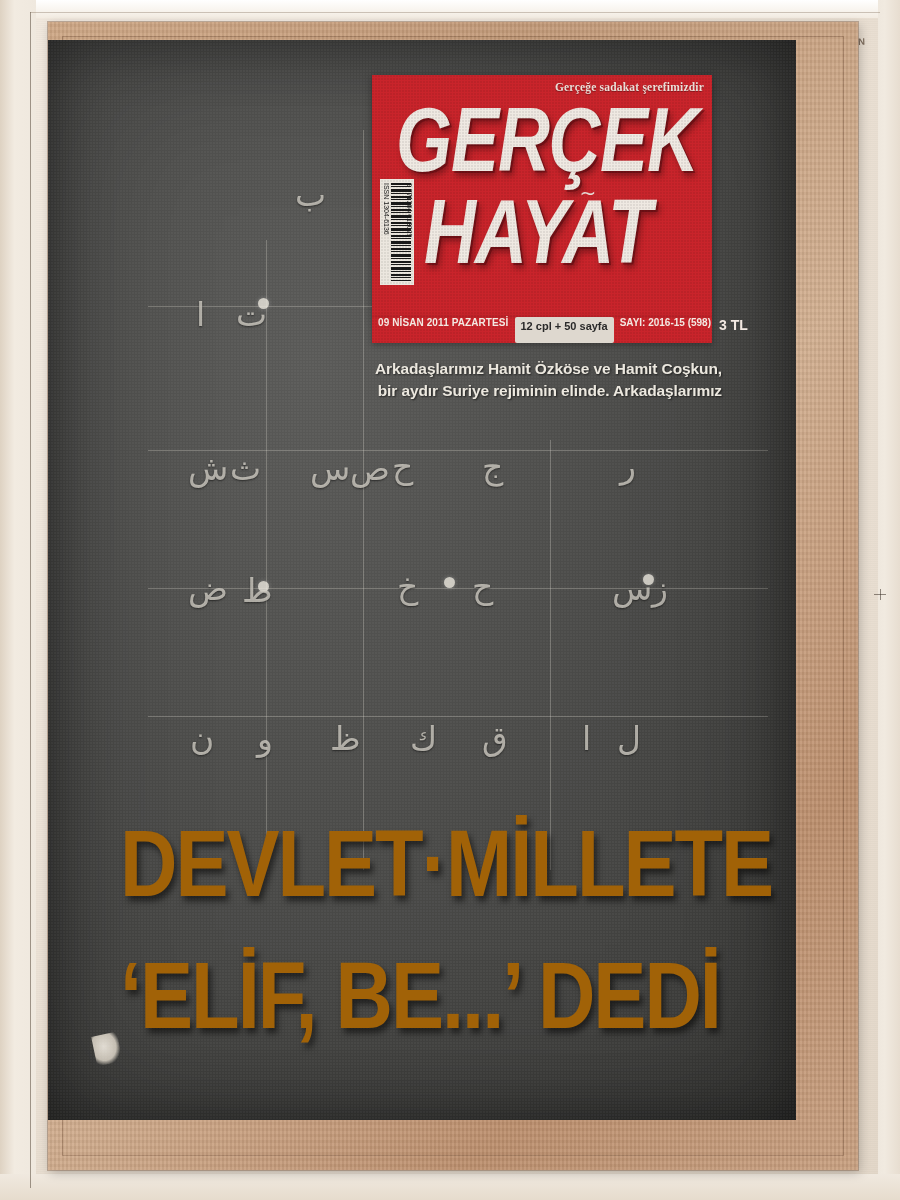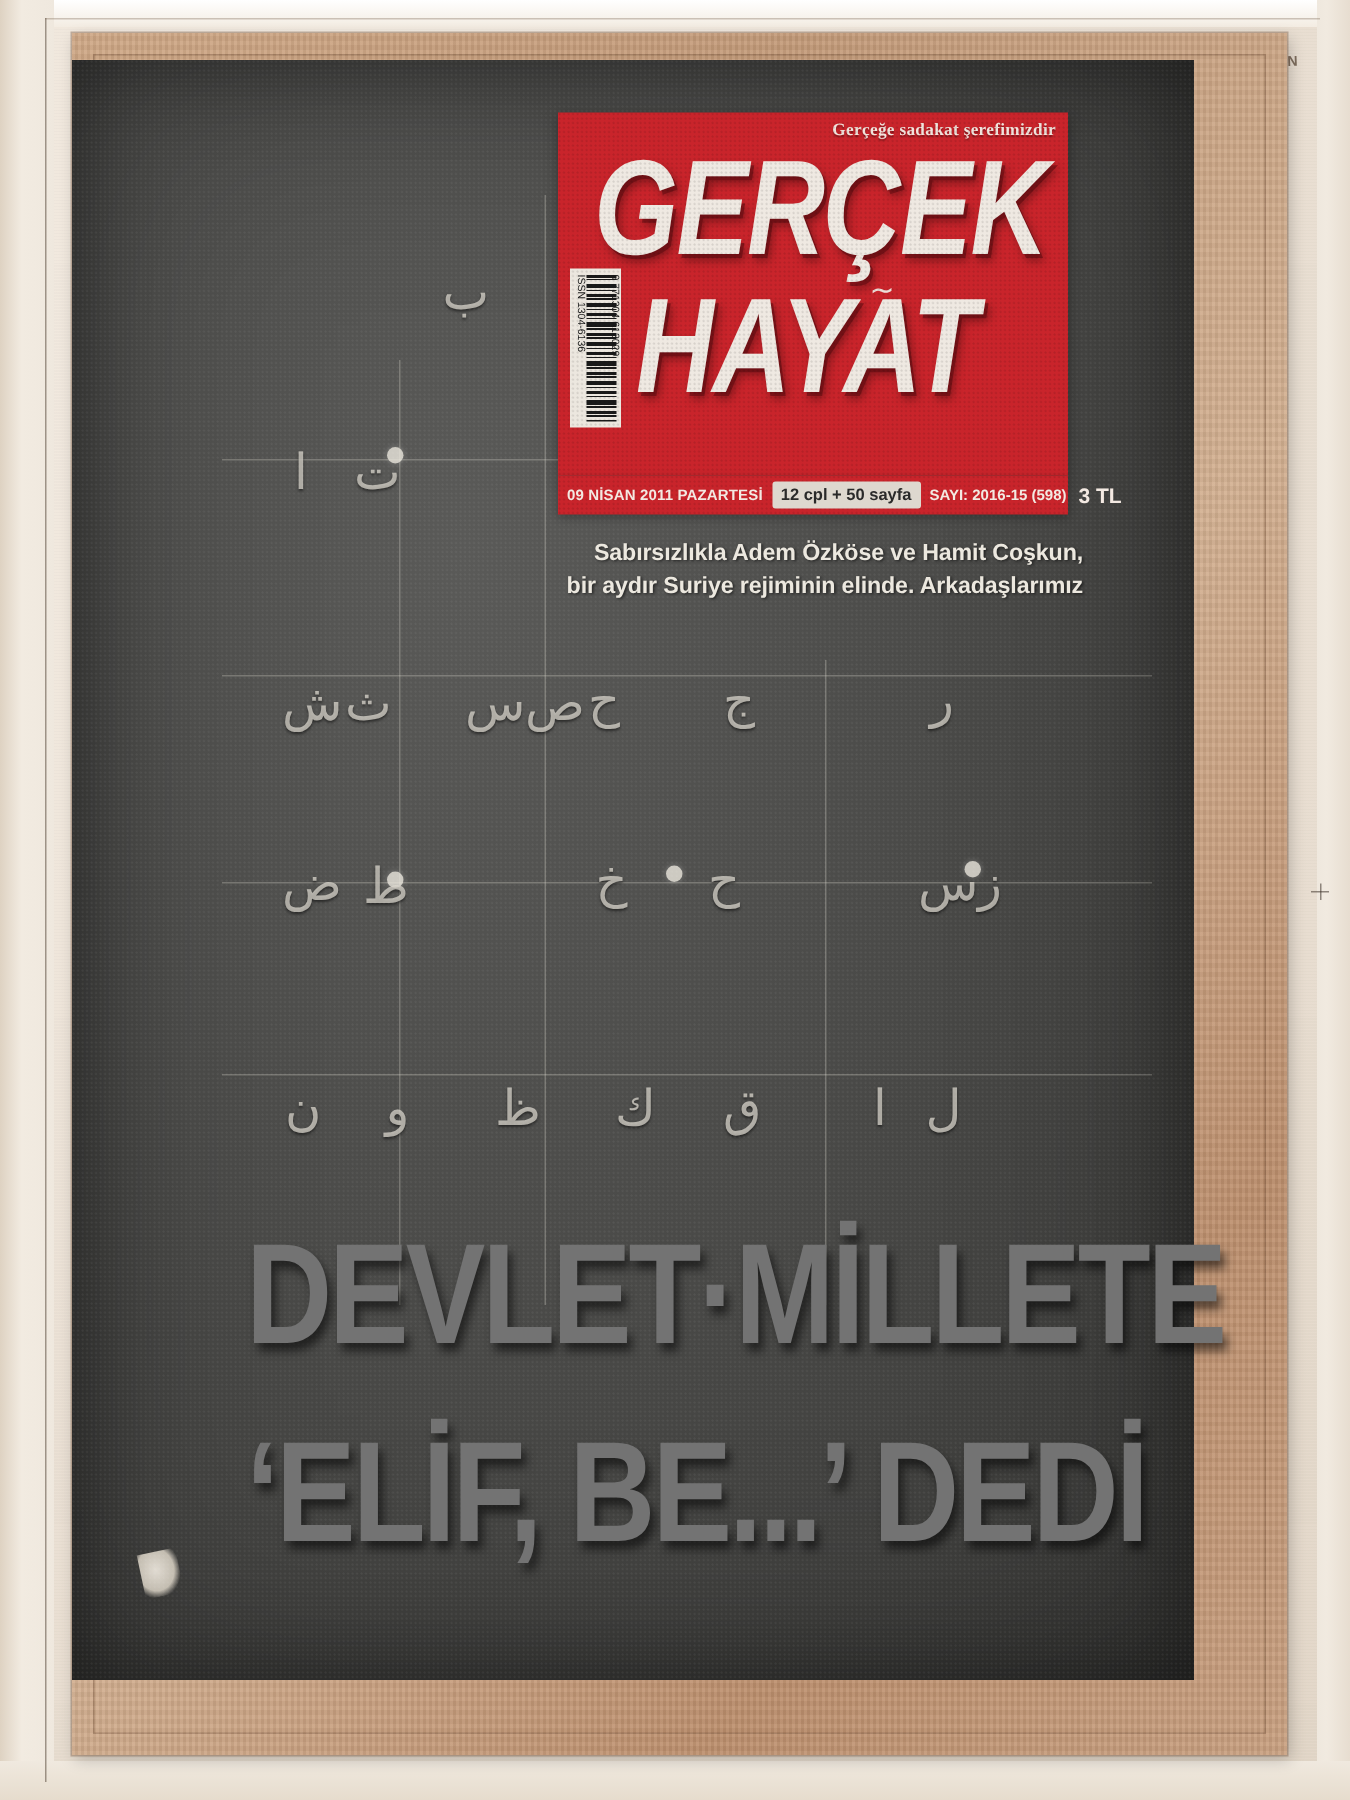--- a/index.html
+++ b/index.html
@@ -288,21 +288,20 @@
 
   
   .issuebar {
     position: absolute;
     left: 372px;
     top: 317px;
     width: 340px;
     height: 26px;
     background: #c9242b;
     display: flex;
-    align-items: center;
     box-shadow: 0 2px 6px rgba(0,0,0,0.3);
   }
   .issuebar::after {
     content: "";
     position: absolute;
     inset: 0;
     background-image: radial-gradient(circle at 1px 1px, rgba(0,0,0,0.10) 0.6px, transparent 0.9px);
     background-size: 3px 3px;
     pointer-events: none;
   }
@@ -357,27 +356,26 @@
     text-shadow: 1px 1px 2px rgba(0,0,0,0.6);
   }
   .subhead div { white-space: nowrap; }
 
   
   .headline {
     position: absolute;
     left: 120px;
     top: 820px;
     width: 640px;
-    color: #737373;
+    color: #a16207;
     font-family: "Liberation Sans", sans-serif;
     font-weight: 700;
     line-height: 0.92;
     letter-spacing: -2px;
     text-shadow: 3px 4px 6px rgba(0,0,0,0.55);
-    margin-left: 44px;
   }
   .headline-l1 {
     font-size: 78px;
     transform: scaleY(1.22) scaleX(1.02);
     transform-origin: left top;
     white-space: nowrap;
   }
   .headline-l2 {
     margin-top: 60px;
     font-size: 78px;
@@ -494,21 +492,21 @@
   </div>
 
   <div class="issuebar">
     <span class="issue-date">09 NİSAN 2011 PAZARTESİ</span>
     <span class="issue-pages">12 cpl + 50 sayfa</span>
     <span class="issue-no">SAYI: 2016-15 (598)</span>
     <span class="issue-price">3 TL</span>
   </div>
 
   <div class="subhead">
-    <div>Sabırsızlıkla Adem Özköse ve Hamit Coşkun,</div>
+    <div>Arkadaşlarımız Hamit Özköse ve Hamit Coşkun,</div>
     <div>bir aydır Suriye rejiminin elinde. Arkadaşlarımız</div>
   </div>
 
   <div class="headline">
     <div class="headline-l1">DEVLET·MİLLETE</div>
     <div class="headline-l2">‘ELİF, BE...’ DEDİ</div>
   </div>
 
 </div>
 

